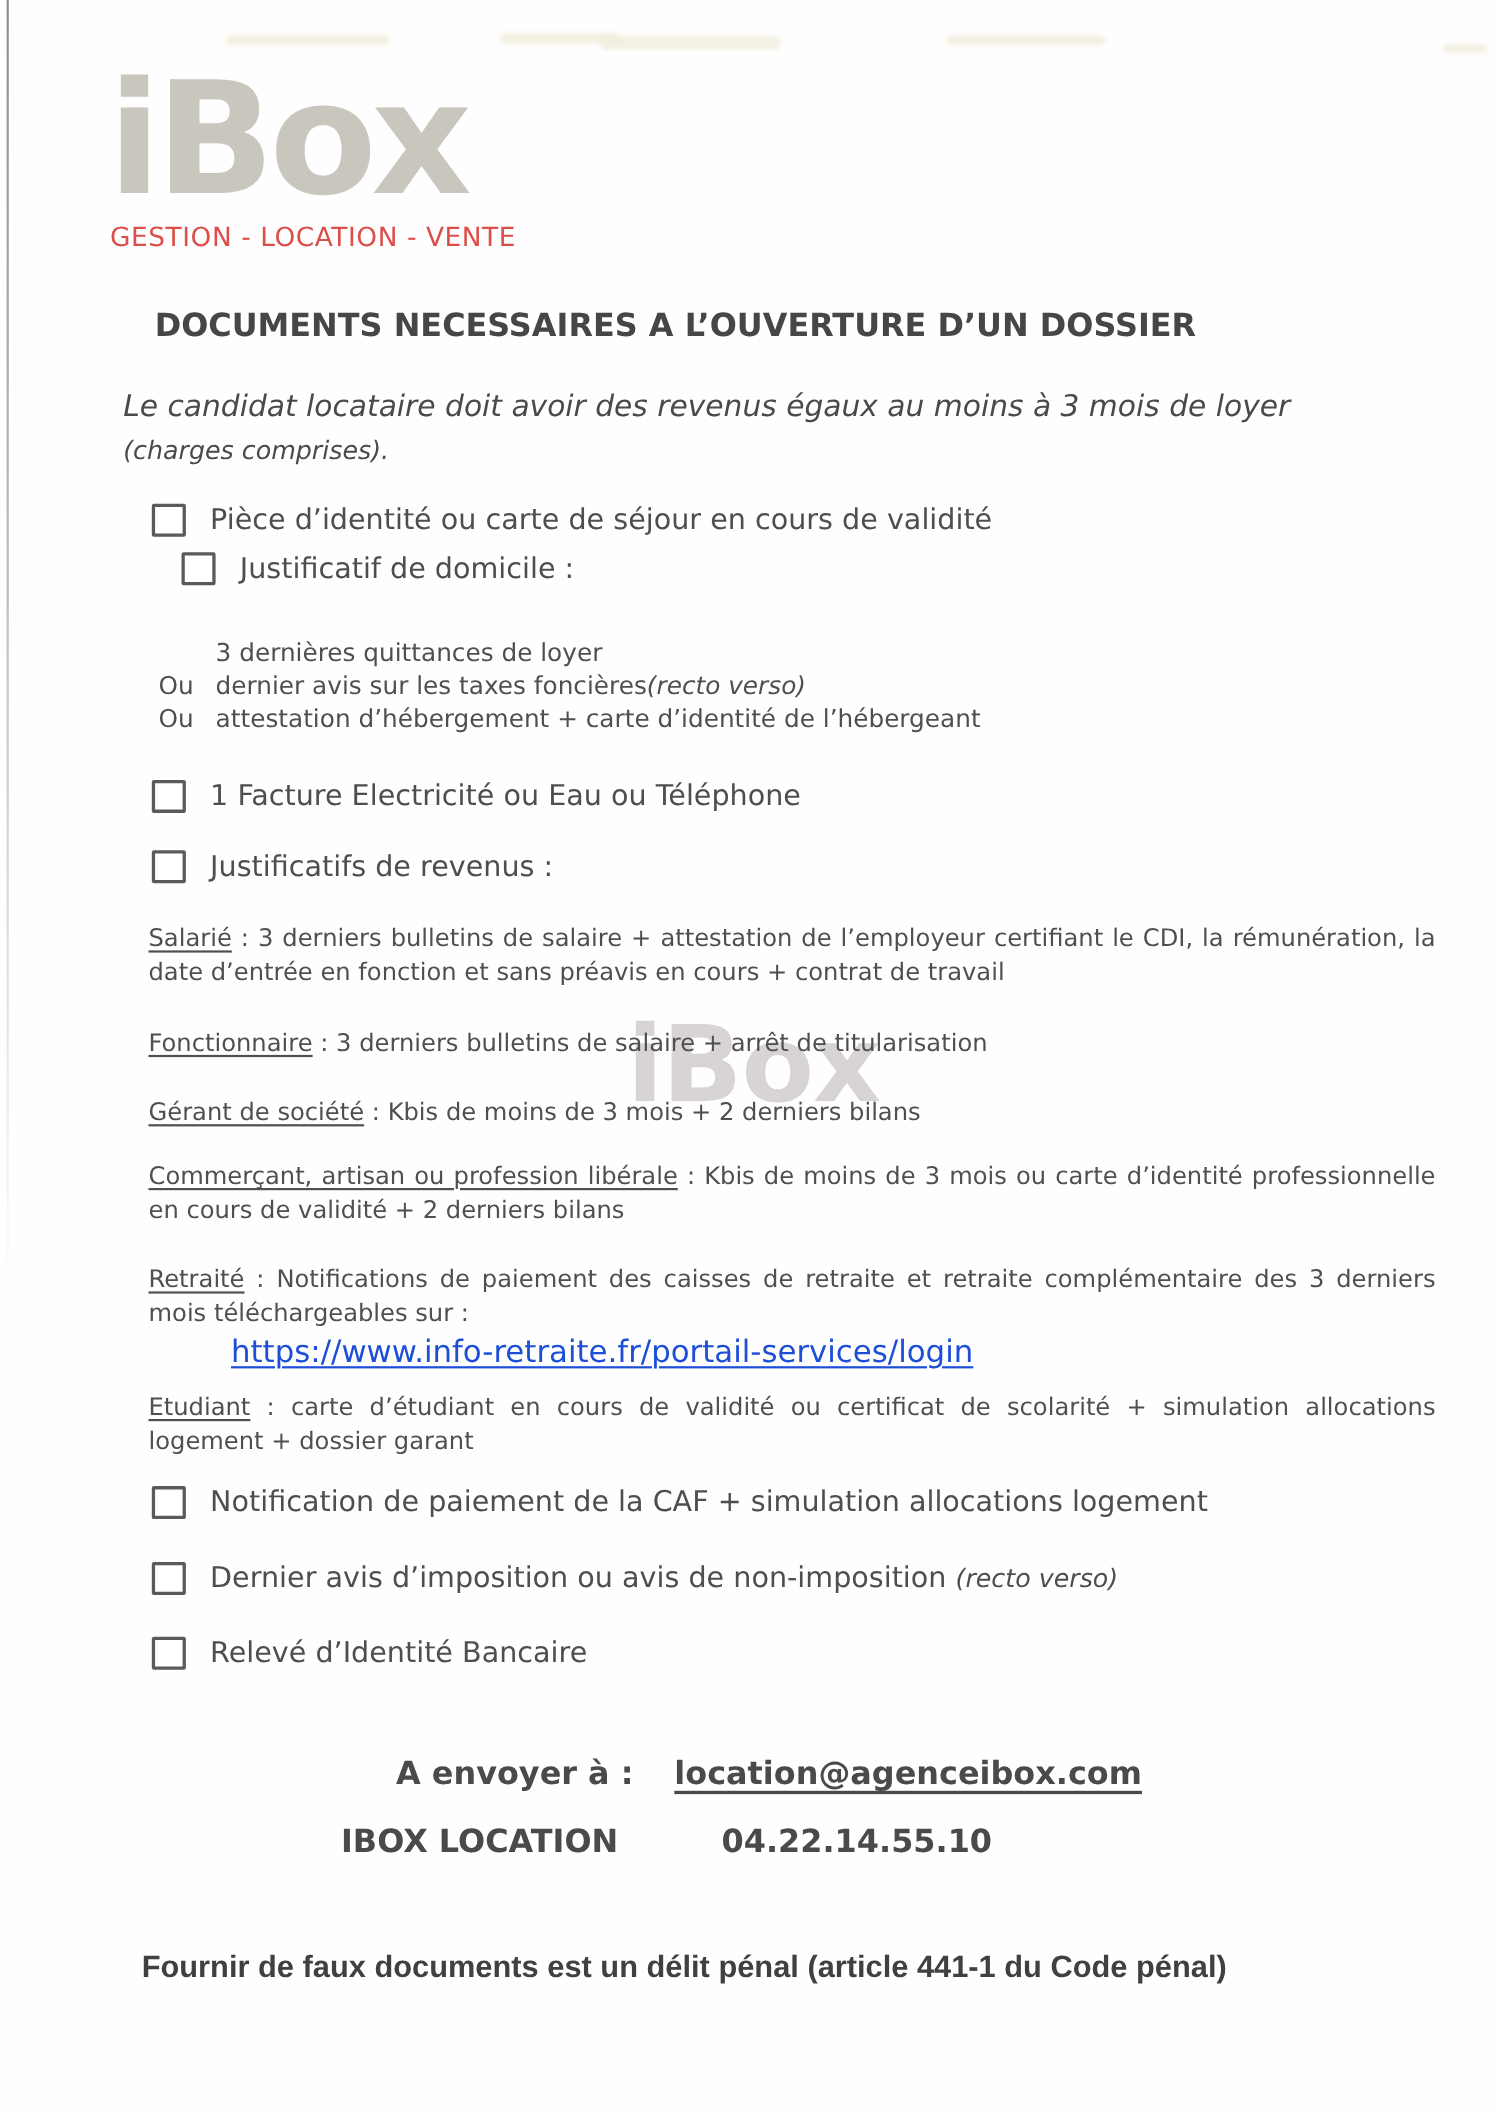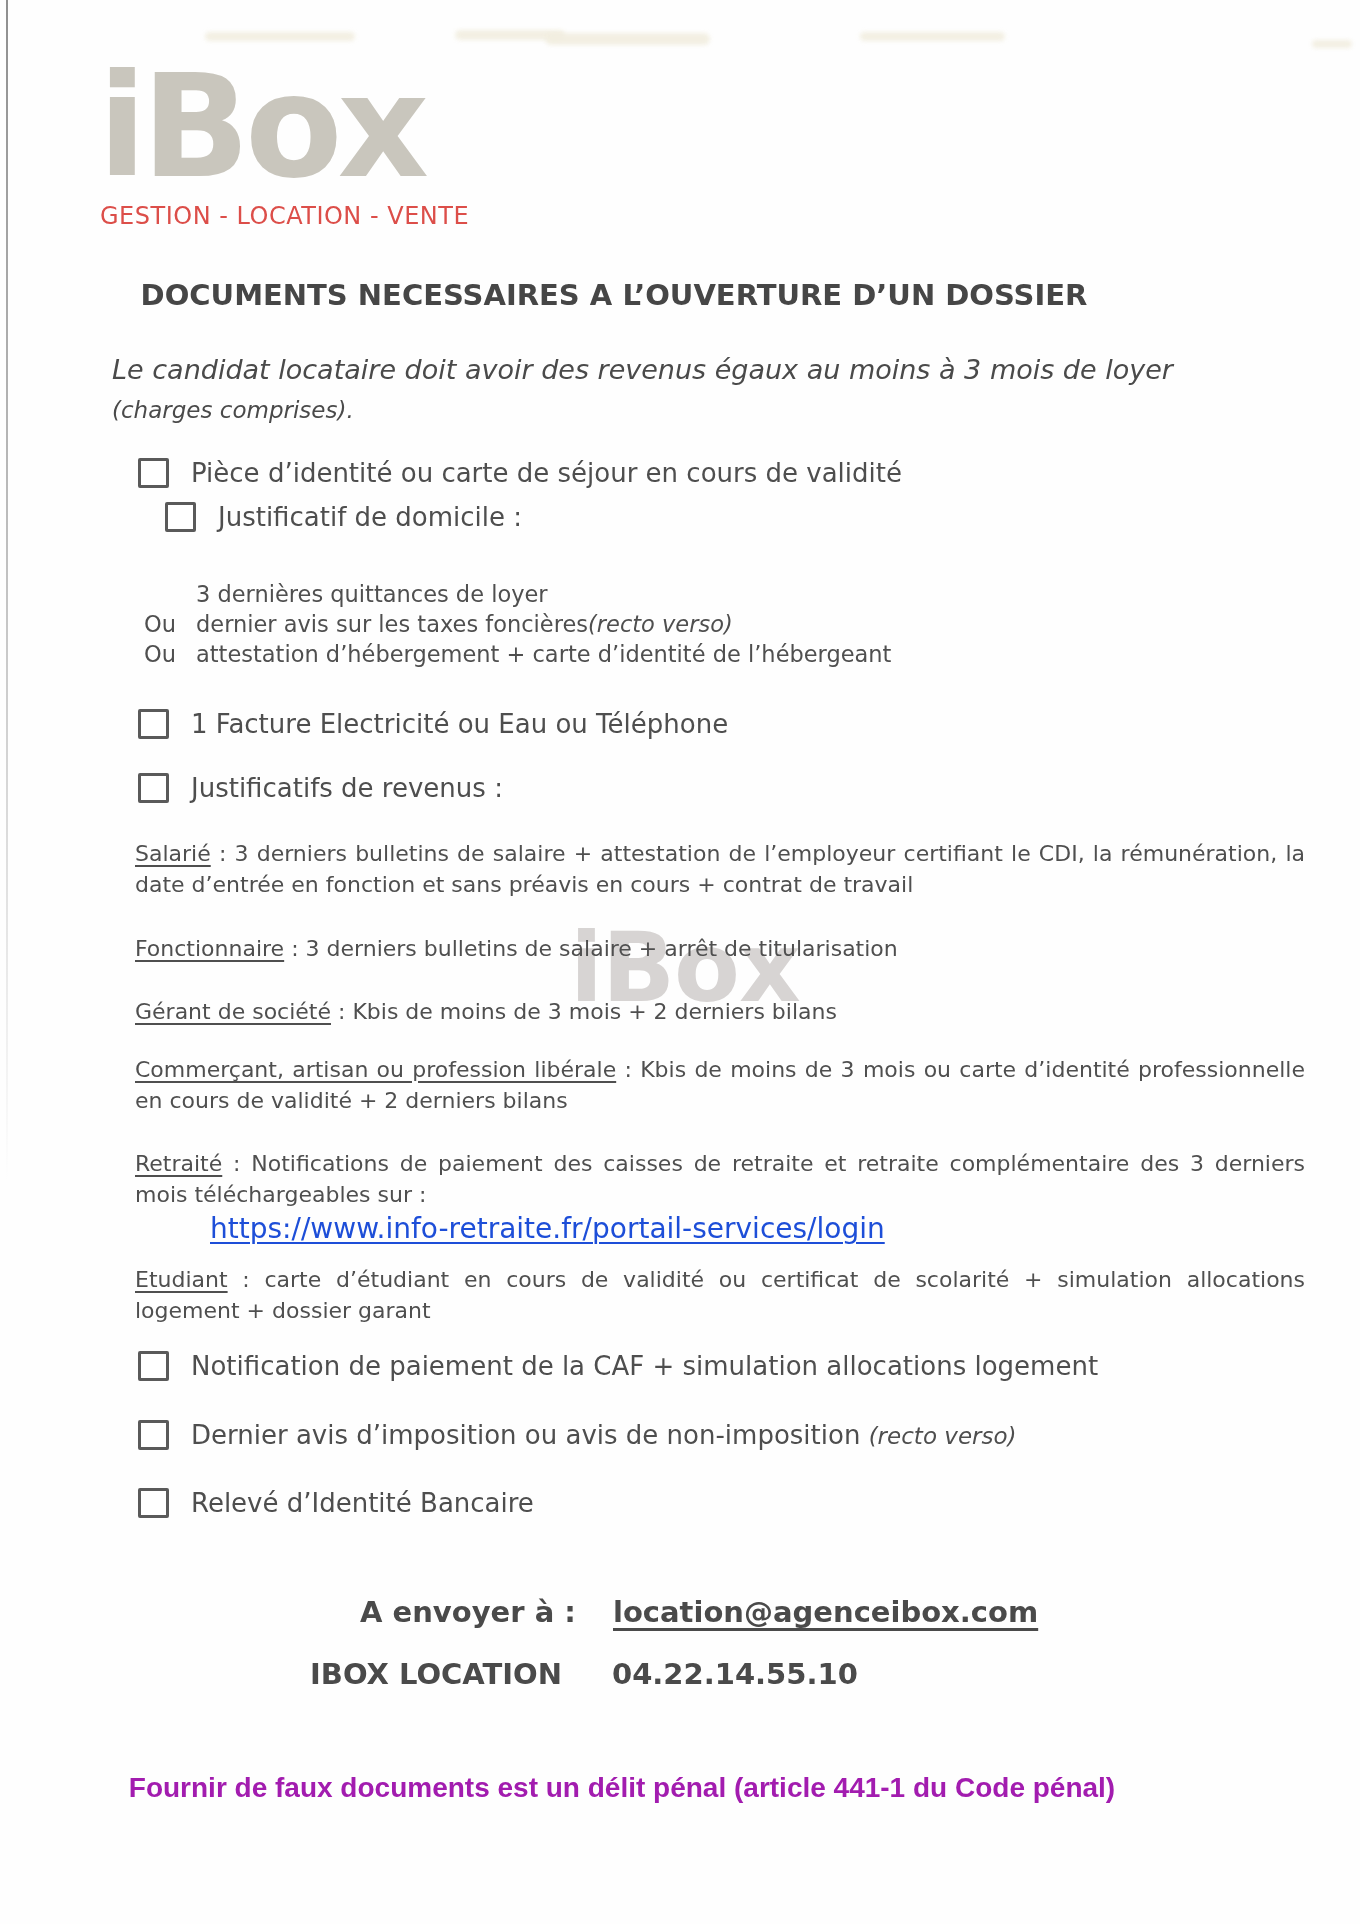--- a/index.html
+++ b/index.html
@@ -35,21 +35,21 @@
     text-align:justify;color:#4f4f4f;}
   .term{text-decoration:underline;text-underline-offset:4px;text-decoration-thickness:1.5px;}
   .dl-link{font-size:28px;line-height:1.2;color:#1d4ed8;text-decoration:underline;
     text-underline-offset:4px;text-decoration-thickness:1.5px;}
   
   .send-txt{font-size:29px;line-height:1.15;font-weight:bold;color:#4a4a4a;white-space:nowrap;}
   .email{text-decoration:underline;text-decoration-thickness:2.5px;text-underline-offset:6px;}
   
   .warning{left:0;width:1244px;text-align:center;
     font-family:"Liberation Sans",sans-serif;font-weight:bold;
-    font-size:28px;line-height:35px;color:#a21caf;}
+    font-size:28px;line-height:35px;color:#404040;}
   
   .watermark{font-weight:bold;font-size:96px;line-height:1;letter-spacing:-1px;
     color:#d7d4d3;z-index:0;}
   .content{position:relative;z-index:1;}
 </style>
 </head>
 <body>
 
 <div class="page">
 
@@ -135,19 +135,19 @@
       <span class="check-label"><span>Dernier avis d’imposition ou avis de non-imposition </span><span class="check-note">(recto verso)</span></span>
     </div>
     <div class="abs check-row" style="top:1484px;">
       <span class="cbx"></span>
       <span class="check-label">Relevé d’Identité Bancaire</span>
     </div>
 
     <div class="abs send-txt" style="left:360px;top:1596px;">A envoyer à :</div>
     <a class="abs send-txt email" style="left:613px;top:1596px;">location@agenceibox.com</a>
     <div class="abs send-txt" style="left:310px;top:1658px;">IBOX LOCATION</div>
-    <div class="abs send-txt" style="left:612px;top:1658px;">04.22.14.55.10</div>
+    <div class="abs send-txt" style="left:656px;top:1658px;">04.22.14.55.10</div>
 
     <div class="abs warning" style="top:1770px;">
       <div>Fournir de faux documents est un délit pénal (article 441-1 du Code pénal)</div>
     </div>
   </div>
 </div>
 
 </body></html>

